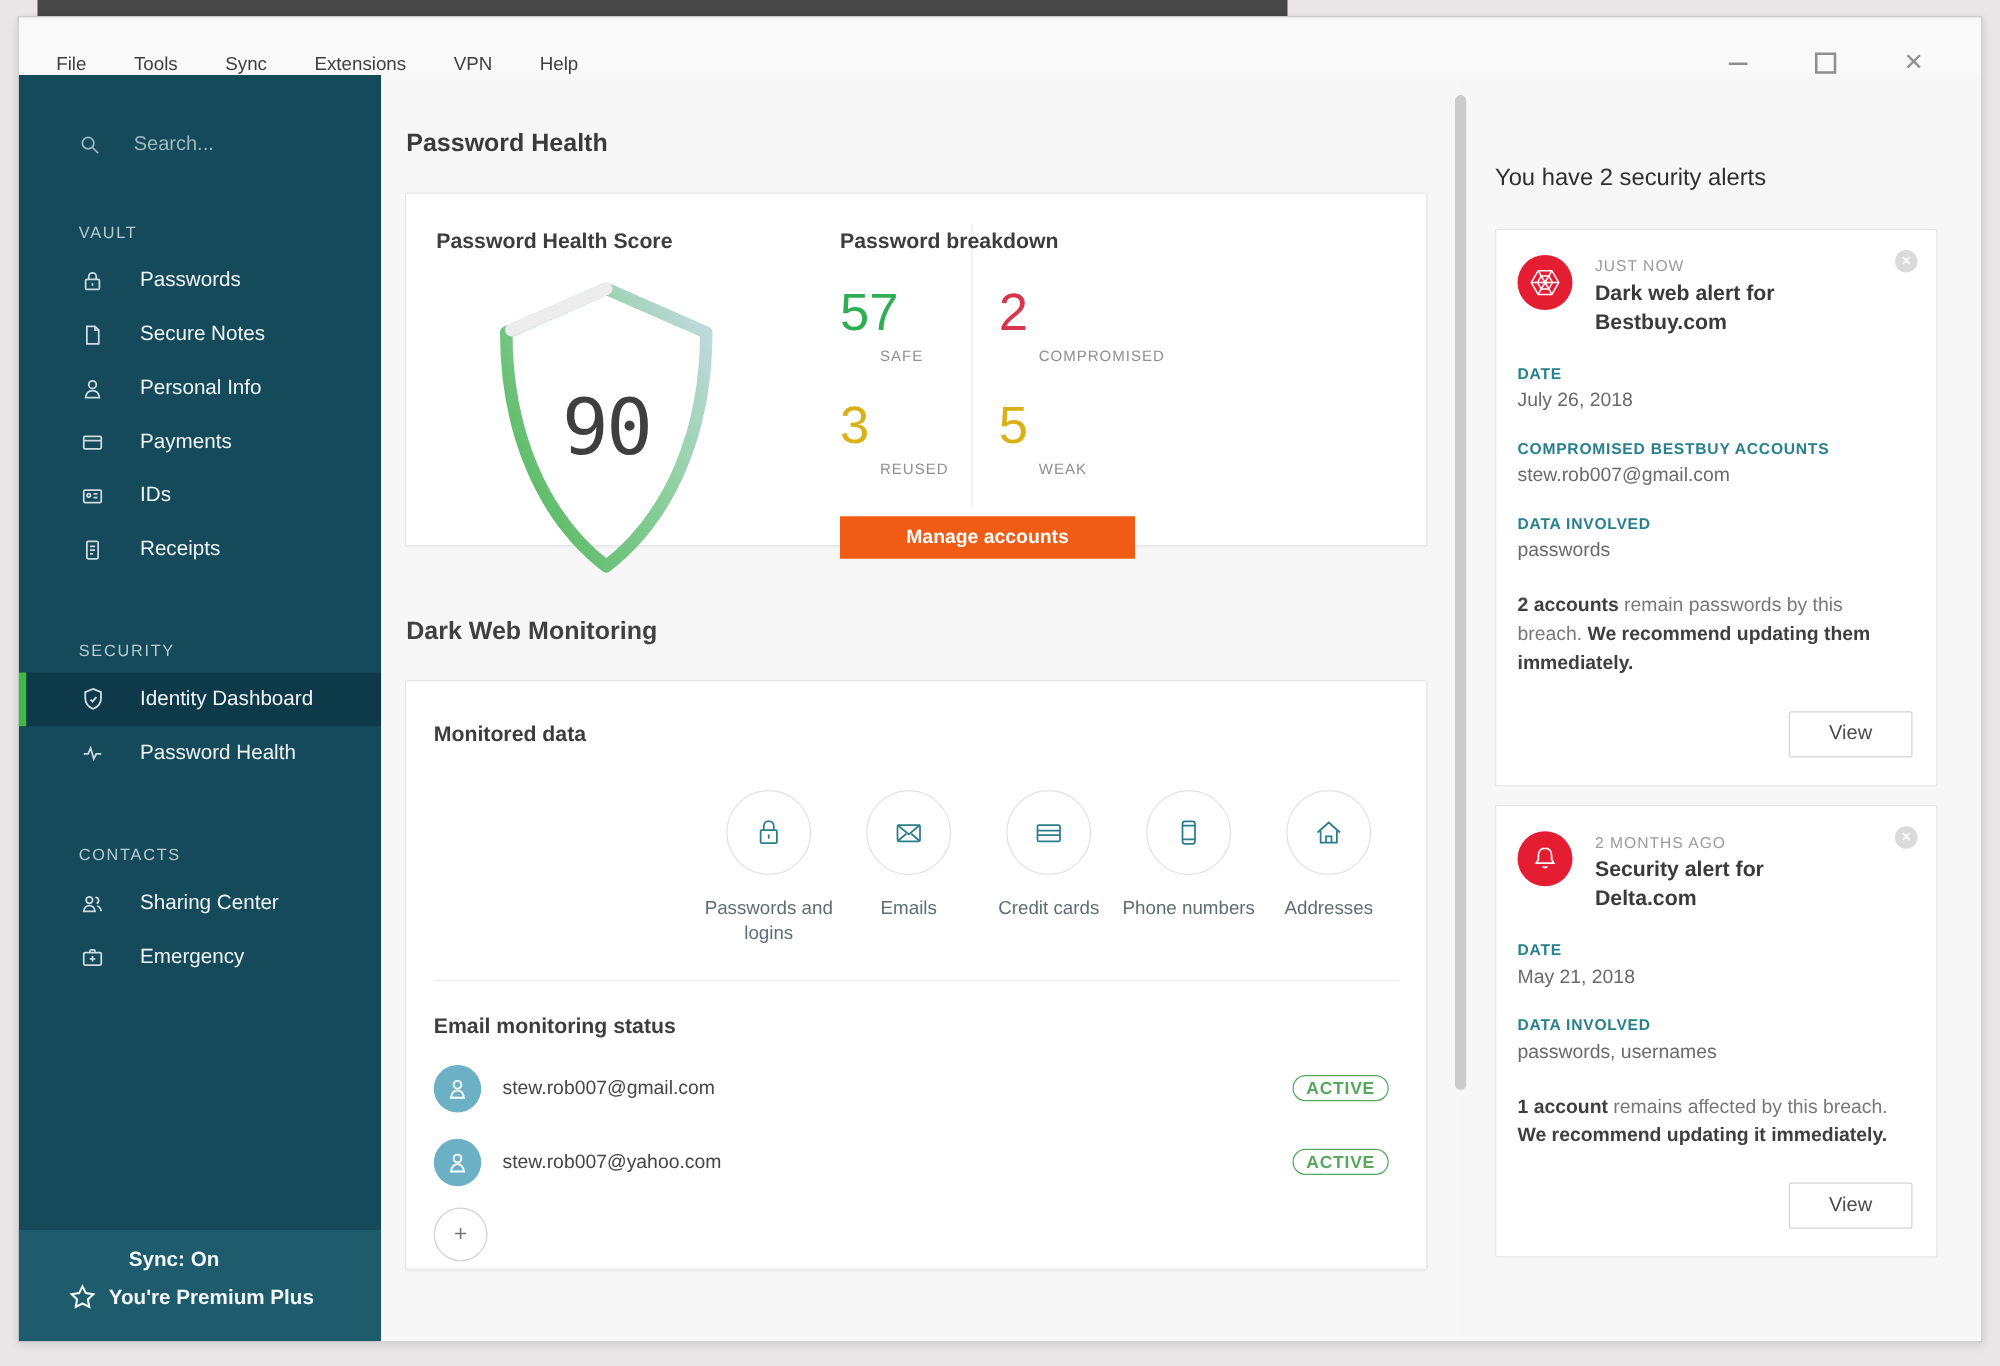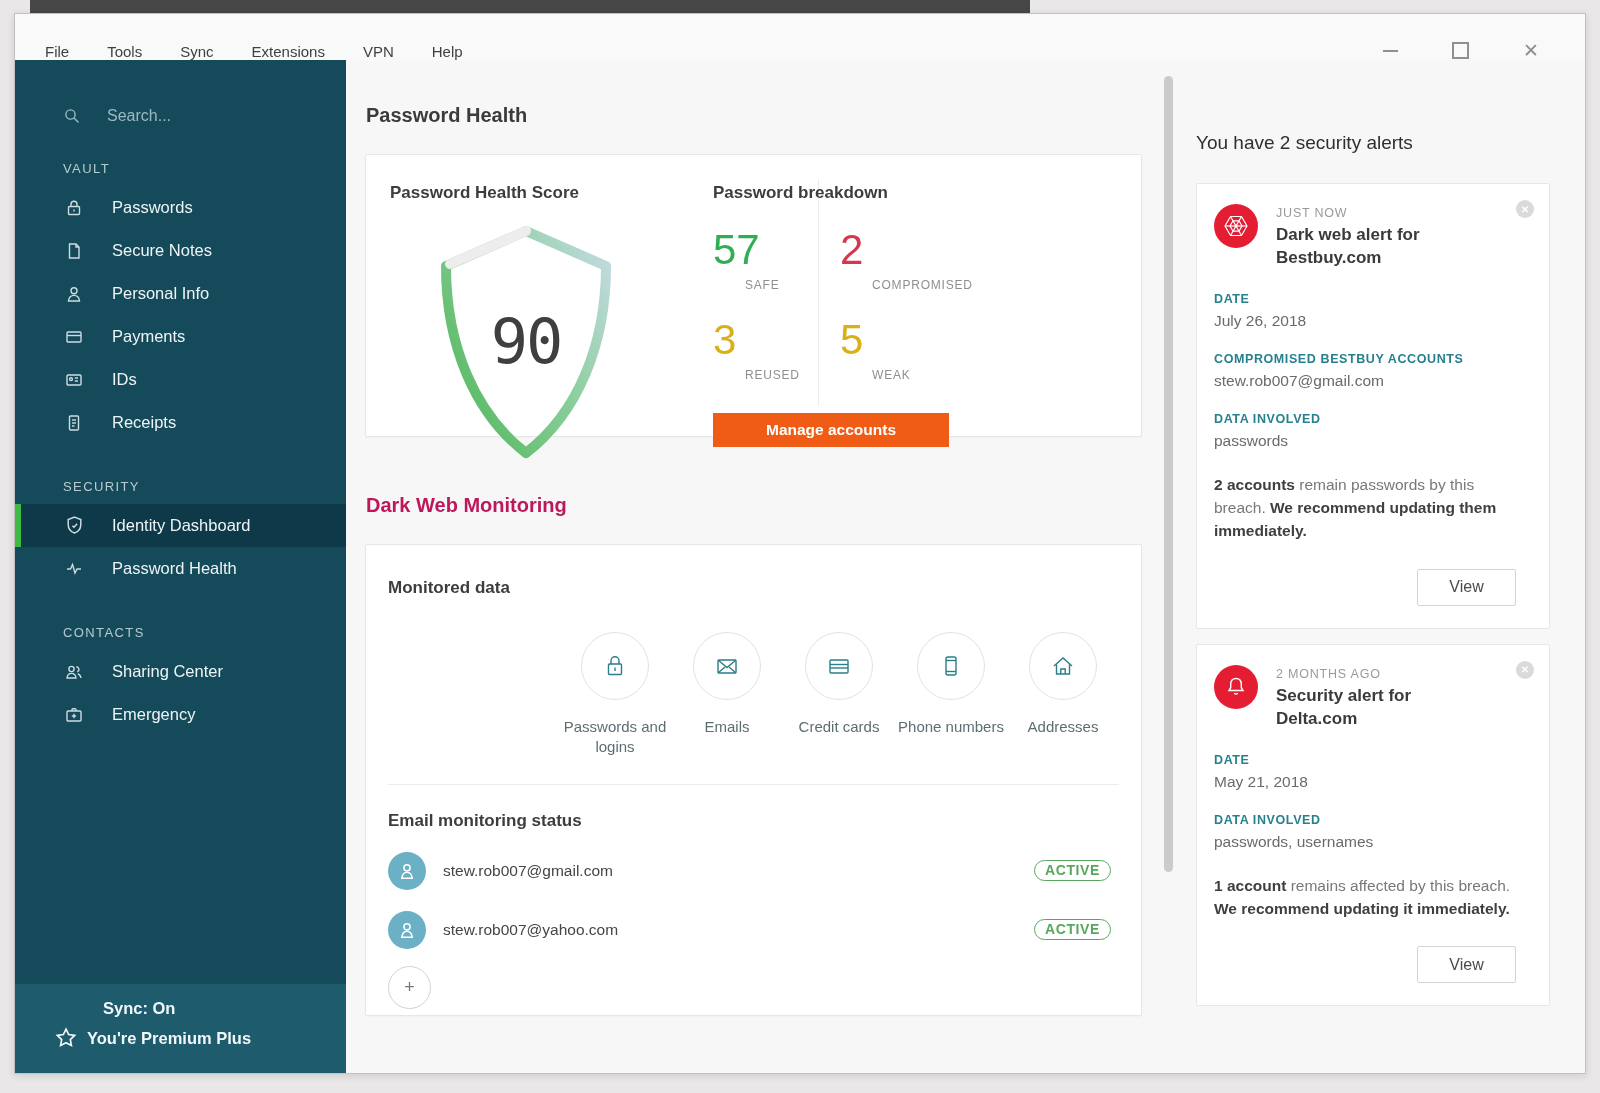--- a/index.html
+++ b/index.html
@@ -11,25 +11,25 @@
   .menubar{height:46px;display:flex;align-items:flex-end;background:#f9f9f9;border-bottom:1px solid #e4e4e4;padding-left:30px;}
   .menu-item{font-size:15px;color:#3f3f3f;margin-right:38px;cursor:default;}
   .win-controls{margin-left:auto;display:flex;align-items:center;gap:54px;padding-right:46px;}
   .wc-min{width:15px;border-top:2px solid #8f8f8f;height:0;}
   .wc-max{width:13px;height:13px;border:2px solid #8f8f8f;}
   .wc-close{font-size:19px;color:#8f8f8f;line-height:1;}
 
   .app-body{position:absolute;top:46px;left:0;right:0;bottom:0;display:flex;}
 
   
-  .sidebar{width:331px;flex-shrink:0;background:#154a5a;color:#e9f1f3;position:relative;overflow:hidden;}
+  .sidebar{width:290px;flex-shrink:0;background:#154a5a;color:#e9f1f3;position:relative;overflow:hidden;}
   .search-row{display:flex;align-items:center;gap:24px;padding:46px 0 0 48px;color:#9db8c1;}
   .search-row input{background:transparent;border:none;outline:none;color:#cfe0e5;font-size:16px;font-family:"Liberation Sans",sans-serif;width:160px;}
   .search-row input::placeholder{color:#9db8c1;}
-  .side-label{padding-left:48px;margin-top:35px;margin-bottom:10px;font-size:13px;letter-spacing:1.4px;color:#b6cbd2;}
+  .side-label{padding-left:48px;margin-top:52px;margin-bottom:10px;font-size:13px;letter-spacing:1.4px;color:#b6cbd2;}
   .side-item{display:flex;align-items:center;gap:27px;height:43px;padding-left:48px;font-size:16.5px;color:#eef4f5;position:relative;cursor:default;}
   .side-item .sicon{width:22px;height:22px;color:#ccdce2;display:flex;align-items:center;justify-content:center;flex-shrink:0;}
   .side-item.selected{background:#0e3949;}
   .side-item.selected::before{content:"";position:absolute;left:0;top:0;bottom:0;width:6px;background:#3eb944;}
   .side-footer{position:absolute;left:0;right:0;bottom:0;height:89px;background:#1d5b6d;box-sizing:border-box;padding-top:15px;}
   .sync-line{margin-left:88px;font-size:16.5px;font-weight:bold;color:#f2f7f8;}
   .plan-line{display:flex;align-items:center;gap:8px;margin-left:39px;margin-top:8px;}
   .plan-line .sicon{width:25px;height:25px;color:#f2f7f8;}
   .plan-text{font-size:16.5px;font-weight:bold;color:#f2f7f8;}
 
@@ -42,39 +42,39 @@
   .health-left{position:absolute;left:24px;top:28px;}
   .shield-wrap{margin:14px 0 0 30px;width:212px;height:252px;position:relative;}
   .shield-score{position:absolute;left:0;top:88px;width:212px;text-align:center;font-family:"DejaVu Sans Mono",monospace;font-size:62px;color:#3f3f3f;letter-spacing:-2px;}
   .divider-v{position:absolute;left:452px;top:24px;bottom:30px;width:1px;background:#ececec;}
   .health-right{position:absolute;left:347px;top:28px;}
   .stats-grid{display:grid;grid-template-columns:127px auto;row-gap:27px;margin-top:26px;}
   .stat-value{font-size:42px;line-height:1;font-weight:400;}
   .stat-label{font-size:12px;color:#8f8f8f;letter-spacing:.8px;margin-top:7px;margin-left:32px;}
   .c-safe{color:#2fae54;} .c-comp{color:#d6374e;} .c-warn{color:#d9b016;}
   .manage-btn{margin-top:31px;width:236px;height:34px;background:#f05c15;color:#fff;font-weight:bold;font-size:15.5px;border:none;display:flex;align-items:center;justify-content:center;font-family:"Liberation Sans",sans-serif;cursor:pointer;}
-  .section-title2{margin:57px 0 0 1px;font-size:20px;font-weight:600;color:#be185d;}
+  .section-title2{margin:57px 0 0 1px;font-size:20px;font-weight:600;color:#404040;}
   .darkweb-card{margin-top:27px;height:472px;padding:33px 22px 0 22px;position:relative;}
   .monitor-row{display:flex;justify-content:flex-end;margin-top:34px;}
   .monitor-item{width:112px;display:flex;flex-direction:column;align-items:center;}
   .monitor-circle{width:66px;height:66px;border-radius:50%;border:1px solid #e2e2e2;display:flex;align-items:center;justify-content:center;color:#2a7e8b;background:#fff;}
   .monitor-label{margin-top:17px;text-align:center;font-size:15px;color:#5d6e72;line-height:1.35;}
   .dw-hr{margin-top:26px;border:none;border-top:1px solid #ececec;}
   .email-title{margin-top:26px;font-size:17px;font-weight:600;color:#3d3d3d;}
   .email-row{display:flex;align-items:center;margin-top:21px;}
   .avatar{width:38px;height:38px;border-radius:50%;background:#6cb0c6;display:flex;align-items:center;justify-content:center;color:#fff;flex-shrink:0;}
   .email-addr{margin-left:17px;font-size:15.5px;color:#454545;}
   .active-pill{margin-left:auto;margin-right:8px;border:1.5px solid #57a85c;color:#57a85c;font-size:14px;font-weight:bold;letter-spacing:.6px;border-radius:11px;padding:1px 10px 2px;}
   .add-btn{margin-top:17px;width:43px;height:43px;border-radius:50%;border:1px solid #d2d2d2;background:#fff;color:#777;font-size:18px;display:flex;align-items:center;justify-content:center;cursor:pointer;font-family:"Liberation Sans",sans-serif;}
   .main-scrollbar{position:absolute;left:1149px;top:16px;width:9px;height:796px;border-radius:5px;background:#cbcbcb;}
 
   
   .right-panel{width:419px;flex-shrink:0;background:#f7f7f8;box-sizing:border-box;padding:0 35px 0 30px;}
   .alerts-heading{margin-top:72px;font-size:19px;font-weight:400;color:#2f2f2f;}
-  .alert-card{background:#fff;border:1px solid #e7e7e7;border-radius:2px;margin-top:29px;padding:20px 30px 22px 17px;position:relative;box-sizing:border-box;}
+  .alert-card{background:#fff;border:1px solid #e7e7e7;border-radius:2px;margin-top:29px;padding:20px 16px 22px 17px;position:relative;box-sizing:border-box;}
   .alert-card + .alert-card{margin-top:15px;}
   .alert-head{display:flex;gap:18px;}
   .alert-badge{width:44px;height:44px;border-radius:50%;background:#e51d32;display:flex;align-items:center;justify-content:center;color:#fff;flex-shrink:0;}
   .alert-time{font-size:12.5px;color:#9a9a9a;letter-spacing:.8px;margin-top:2px;}
   .alert-title{font-size:17px;font-weight:600;color:#3a3a3a;line-height:1.35;margin-top:4px;}
   .dismiss{position:absolute;top:16px;right:15px;width:18px;height:18px;border-radius:50%;background:#dadada;color:#fff;font-size:10px;font-weight:bold;display:flex;align-items:center;justify-content:center;cursor:pointer;}
   .alert-label{margin-top:22px;font-size:12.5px;font-weight:bold;color:#27808e;letter-spacing:.6px;}
   .alert-value{margin-top:6px;font-size:15.5px;color:#6a6a6a;}
   .alert-desc{margin-top:23px;font-size:15.5px;color:#787878;line-height:1.5;width:306px;}
   .alert-desc b{color:#3f3f3f;}

